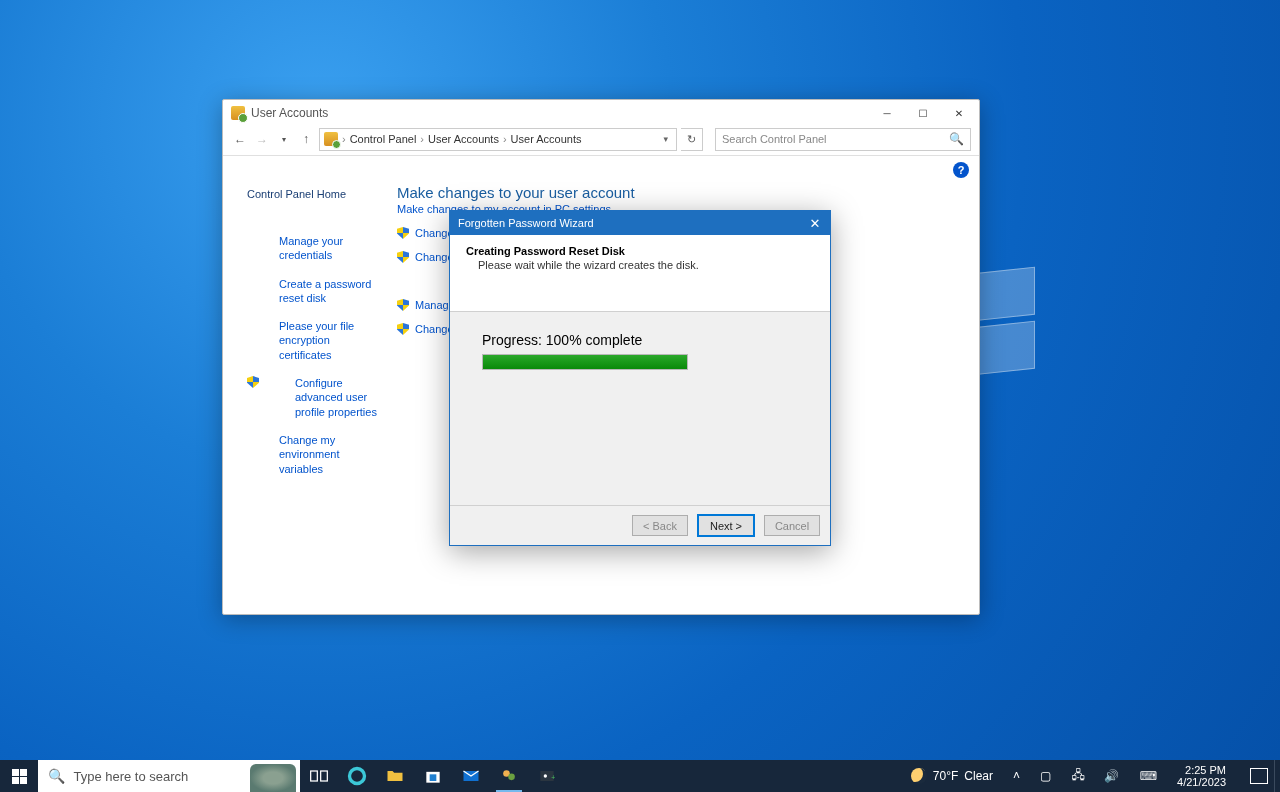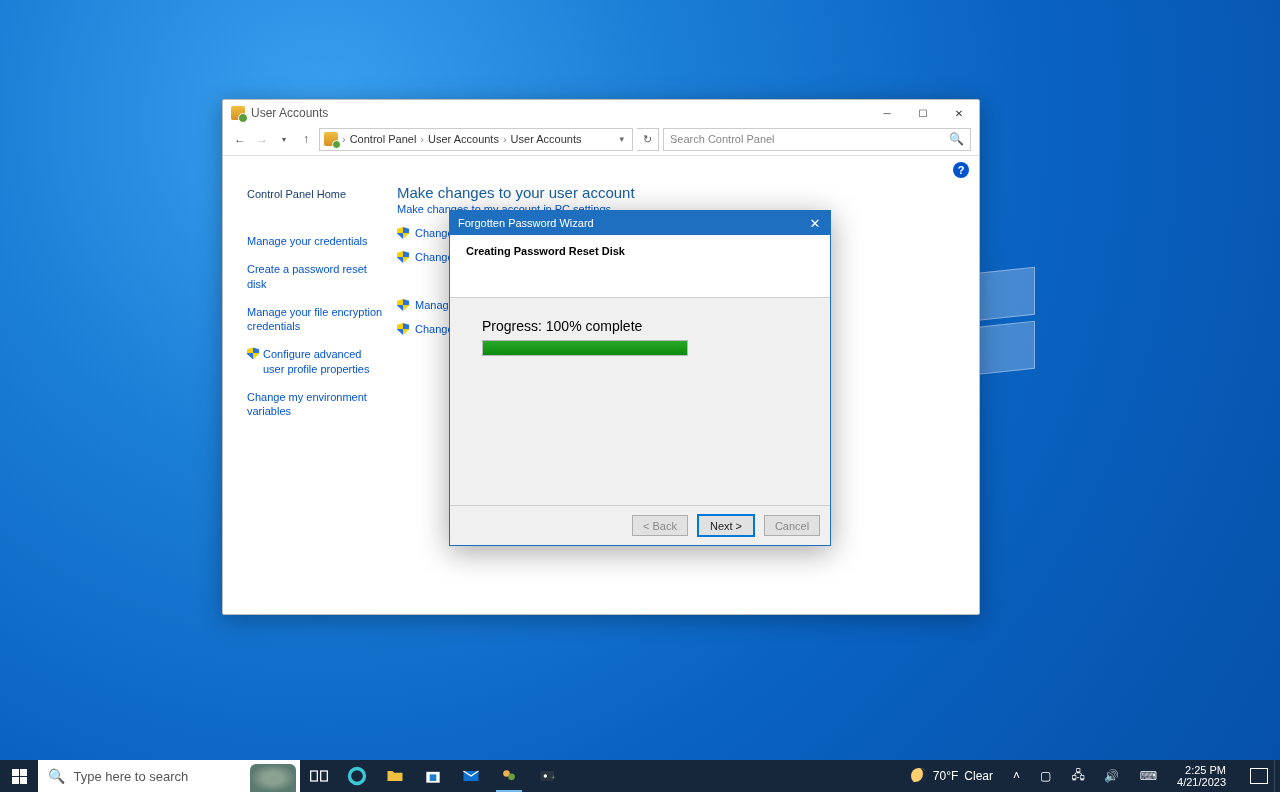--- a/index.html
+++ b/index.html
@@ -31,30 +31,30 @@
 .navbtn { width: 18px; height: 18px; display:flex; align-items:center; justify-content:center; color:#555; font-size:12px; }
 .navbtn.disabled { color:#bbb; }
 .addrbar { flex: 1; height: 23px; border: 1px solid #ccc; display: flex; align-items: center; padding: 0 4px; font-size: 11px; color: #333; gap:4px; background:#fff; }
 .addrbar .aicon { width: 14px; height: 14px; background: linear-gradient(#f0c040,#d79020); border-radius:2px; position:relative; }
 .addrbar .aicon::after { content:""; position:absolute; right:-3px; bottom:-3px; width:7px; height:7px; background:#5aa03a; border-radius:50%; border:1px solid #fff; }
 .addrbar .sep { color:#888; }
 .addrbar .seg { white-space: nowrap; }
 .addrbar .flexfill { flex:1; }
 .addrbar .drop { color:#666; font-size:9px; padding:0 4px; }
 .refreshbtn { width: 22px; height: 23px; border:1px solid #ccc; border-left:none; display:flex; align-items:center; justify-content:center; font-size:11px; color:#555; }
-.searchbox { width: 308px; height: 23px; border:1px solid #ccc; display:flex; align-items:center; padding:0 6px; font-size:11px; color:#888; background:#fff;gap:8px; }
+.searchbox { width: 256px; height: 23px; border:1px solid #ccc; margin-left:8px; display:flex; align-items:center; padding:0 6px; font-size:11px; color:#888; background:#fff;gap:8px; }
 .searchbox .sflex { flex:1; }
 .searchbox .sicon { color:#555; font-size:12px; }
 .helperrow { display:flex; justify-content:flex-end; padding:6px 10px; }
 .helpicon { width:16px; height:16px; border-radius:50%; background:#0354cc; color:#fff; font-size:11px; font-weight:bold; display:flex; align-items:center; justify-content:center; }
 .body { display:flex; padding: 0 20px; }
 .sidebar { width: 150px; padding: 4px 10px 0 4px; font-size:11px; }
 .sidebar .sbh { color:#1a3e73; margin-bottom:34px; }
 .sidebar .sblink { color:#0354cc; margin-bottom:14px; line-height:1.3; cursor:pointer; display:flex; align-items:flex-start; gap:4px; }
-.sidebar .sblink .txt { flex:1; }
+.sidebar .sblink .txt { flex:1;margin-left:32px; }
 .shield { width:12px; height:12px; display:inline-block; position:relative; }
 .shield::before { content:""; position:absolute; inset:0; background: conic-gradient(#2b75d9 0 25%, #f5d010 25% 50%, #2b75d9 50% 75%, #f5d010 75% 100%); clip-path: polygon(50% 0, 100% 15%, 100% 55%, 50% 100%, 0 55%, 0 15%); }
 .main { flex:1; padding: 0 0 0 4px; }
 .main .heading { color:#1a5ea0; font-size:15px; margin-bottom:2px; }
 .main .mlink { color:#0354cc; font-size:11px; margin-bottom:12px; display:flex; align-items:center; gap:6px; cursor:pointer; }
 .main .gap { height: 24px; }
 .main .placeholder { position:absolute; right:228px; top:196px; width:108px; height:14px; background:#e9e9e9; }
 
 
 .wizard {
@@ -143,21 +143,21 @@
   <div class="body">
     <div class="sidebar">
       <div class="sbh">Control Panel Home</div>
       <div class="sblink">
           <span class="txt">Manage your credentials</span>
         </div>
       <div class="sblink">
           <span class="txt">Create a password reset disk</span>
         </div>
       <div class="sblink">
-          <span class="txt">Manage your file encryption credentials</span>
+          <span class="txt">Please your file encryption certificates</span>
         </div>
       <div class="sblink">
           <span class="shield"></span>
           <span class="txt">Configure advanced user profile properties</span>
         </div>
       <div class="sblink">
           <span class="txt">Change my environment variables</span>
         </div>
     </div>
     <div class="main">
@@ -188,20 +188,21 @@
 </div>
 
 <div class="wizard">
   <div class="wtitle">
     <span>Forgotten Password Wizard</span>
     <span class="wflex"></span>
     <div class="wclose">✕</div>
   </div>
   <div class="wheader">
     <div class="wh1">Creating Password Reset Disk</div>
+    <div class="wh2">Please wait while the wizard creates the disk.</div>
     <div style="height:28px;"></div>
   </div>
   <div class="wcontent">
     <div class="progresslabel">Progress: 100% complete</div>
     <div class="progressbar">
       <div class="progressfill"></div>
     </div>
   </div>
   <div class="wfooter">
     <div class="wbtn">&lt; Back</div>

